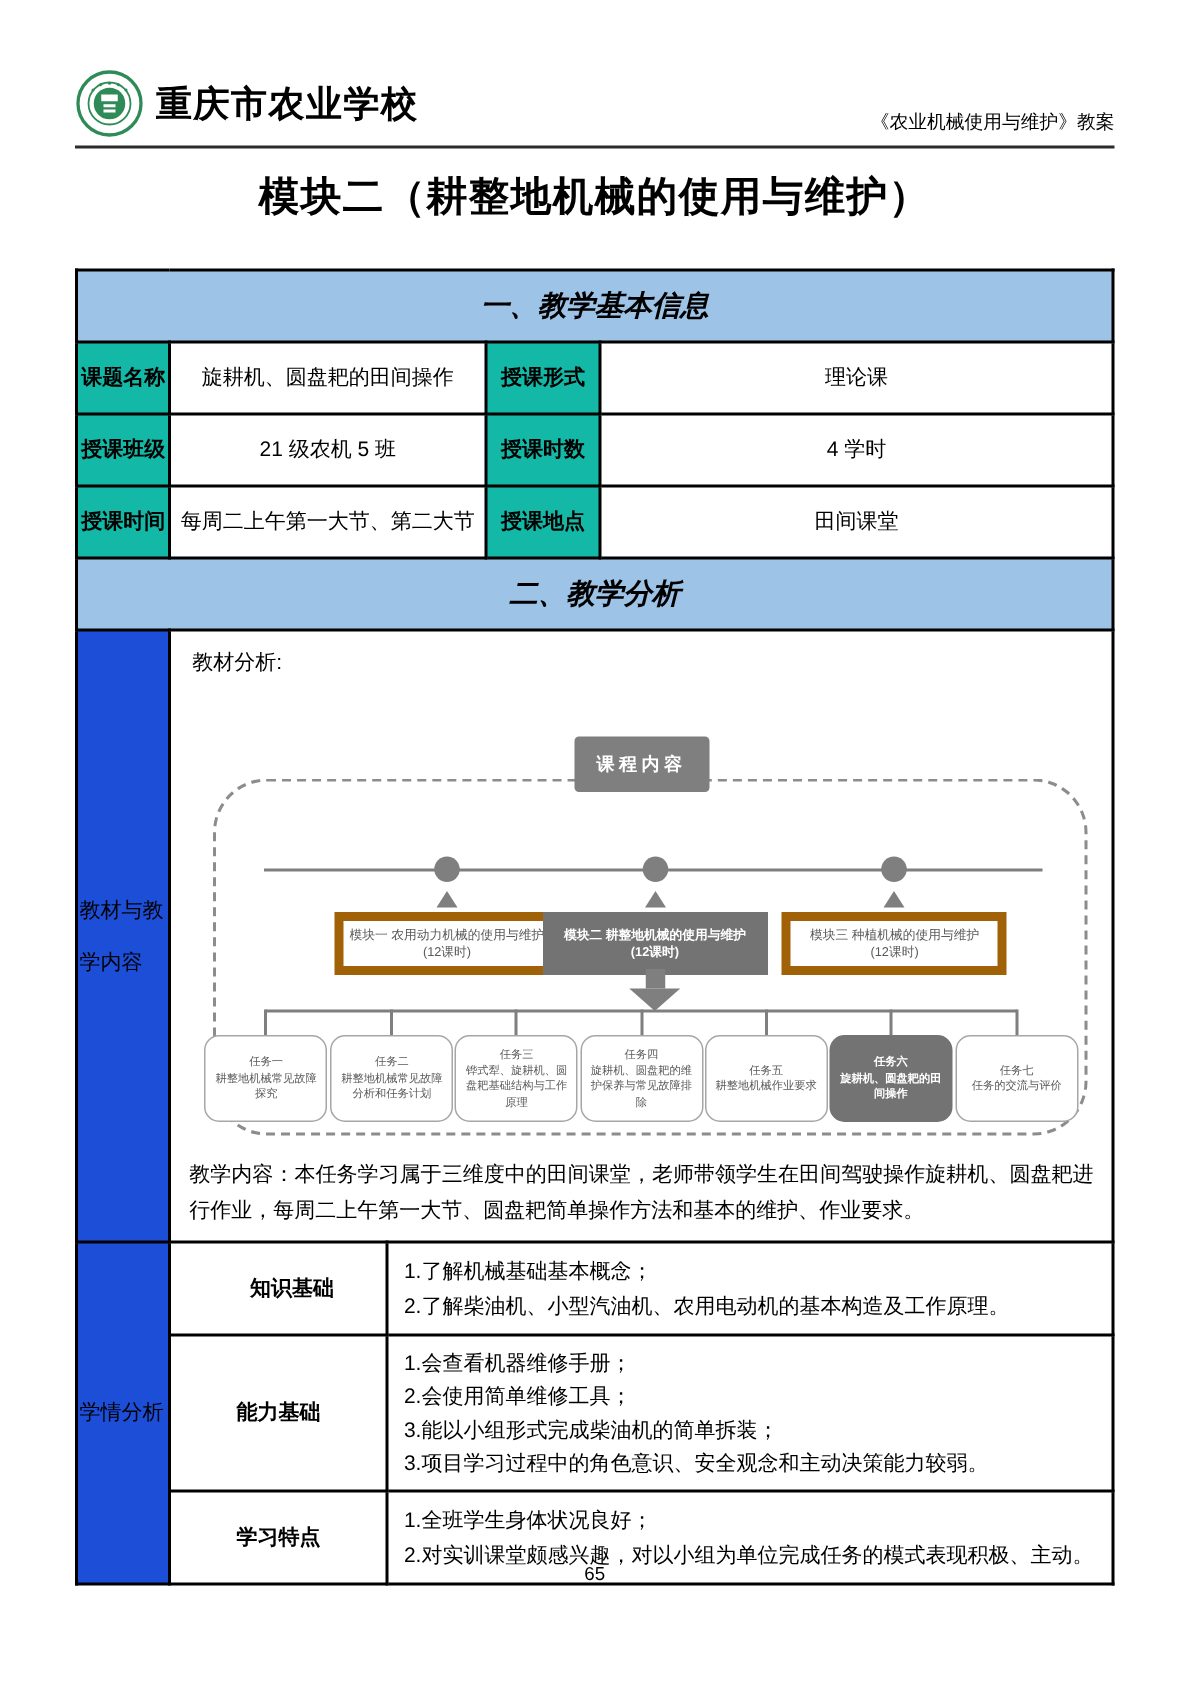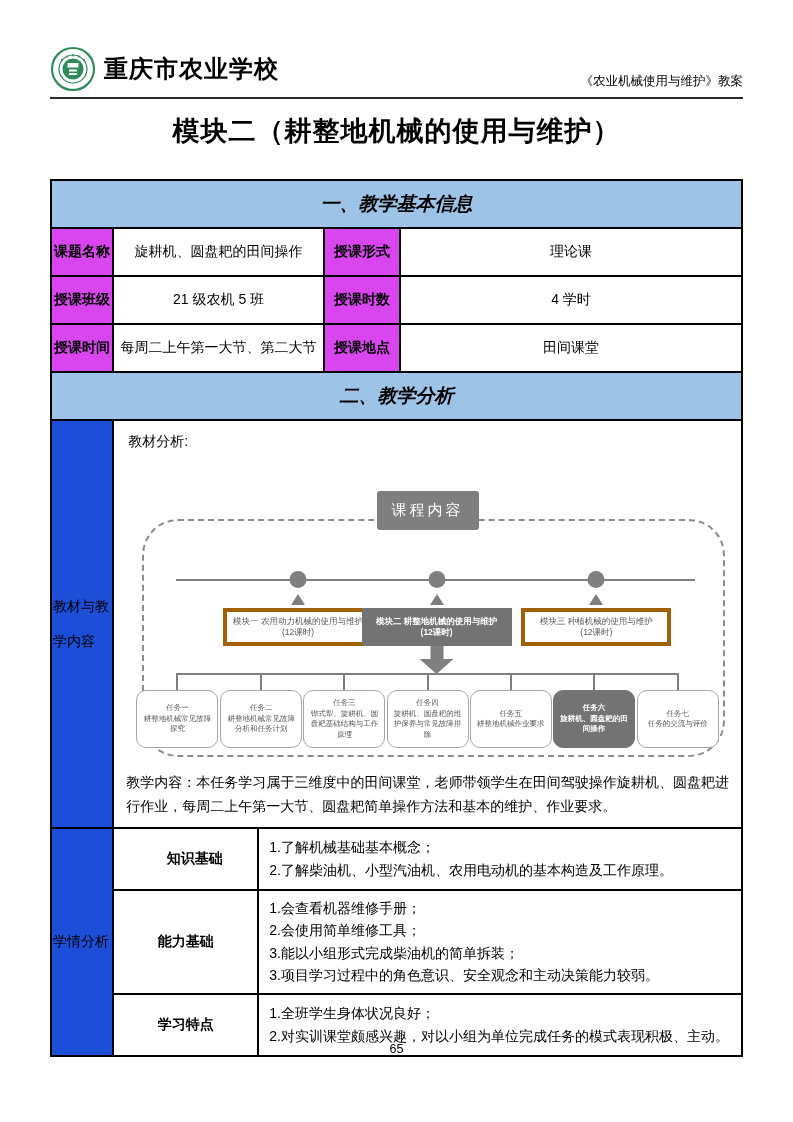--- a/index.html
+++ b/index.html
@@ -18,44 +18,44 @@
   .doclabel{font-family:"Liberation Serif",serif;font-size:12.5px;padding-bottom:2px;}
 
   
   .title{margin-top:14px;text-align:center;font-size:27px;font-weight:bold;letter-spacing:1px;}
   .subtitle{margin-top:44px;text-align:center;font-size:19px;font-weight:bold;}
 
   
   table.main{width:100%;border-collapse:collapse;margin-top:30px;table-layout:fixed;}
   table.main td{border:2px solid #000;vertical-align:middle;word-break:break-all;}
   .sec-hdr{background:#9dc3e6;text-align:center;font-weight:bold;font-size:19px;height:44px;font-style:italic;}
-  .lbl{background:#d946ef;text-align:center;font-weight:bold;font-size:14px;height:44px;}
+  .lbl{background:#14b8a6;text-align:center;font-weight:bold;font-size:14px;height:44px;}
   .val{text-align:center;font-size:14px;}
   .side-lbl{font-weight:normal;font-size:14px;line-height:2.5;background:#1d4ed8;}
   .sub-lbl{text-align:center;font-weight:bold;font-size:14px;background:#fff;}
   .content-cell{font-size:14px;text-align:left;padding:5px 10px;line-height:1.6;}
   .mat-cell{padding:10px 12px 8px 12px;vertical-align:top;}
   .mat-analysis{font-size:14px;margin:2px 0 0 2px;}
   .mat-content{font-size:14px;line-height:1.7;margin-top:10px;text-align:justify;}
 
   
   .diagram{position:relative;height:294px;margin:16px 0 4px 0;}
   .d-frame{position:absolute;left:16px;right:4px;top:52px;bottom:4px;
            border:2px dashed #8c8c8c;border-radius:36px;}
   .d-title{position:absolute;left:50%;top:24px;transform:translateX(-50%);
-           background:#7f7f7f;color:#fff;font-size:15px;font-weight:normal;
+           background:#7f7f7f;color:#fff;font-size:12px;font-weight:bold;
            padding:10px 15px;border-radius:3px;letter-spacing:3px;z-index:2;white-space:nowrap;}
   .d-line{position:absolute;top:112px;left:50px;right:34px;height:2px;background:#7f7f7f;}
   .d-dot{position:absolute;top:104px;width:17px;height:17px;border-radius:50%;
          background:#7f7f7f;transform:translateX(-50%);}
   .d-tri{position:absolute;top:127px;transform:translateX(-50%);width:0;height:0;
          border-left:7px solid transparent;border-right:7px solid transparent;
          border-bottom:11px solid #7f7f7f;}
   .d-mod{position:absolute;top:141px;transform:translateX(-50%);width:150px;
-         background:#fff;border:4px solid #a16207;color:#595959;font-size:8.5px;
+         background:#fff;border:6px solid #a16207;color:#595959;font-size:8.5px;
          text-align:center;padding:4px 2px;line-height:1.3;box-sizing:border-box;}
   .d-mod.dark{background:#737373;color:#fff;border-color:#737373;font-weight:bold;}
   .d-bigarrow{position:absolute;left:51.5%;top:179px;transform:translateX(-50%);
               width:13px;height:13px;background:#7f7f7f;}
   .d-bigarrow::after{content:"";position:absolute;top:13px;left:50%;transform:translateX(-50%);
                      width:0;height:0;border-left:17px solid transparent;
                      border-right:17px solid transparent;border-top:15px solid #7f7f7f;}
   .d-connector{position:absolute;top:206px;left:8.5%;right:8.5%;height:2px;background:#7f7f7f;}
   .d-stub{position:absolute;top:206px;width:2px;height:17px;background:#7f7f7f;
           transform:translateX(-50%);}

